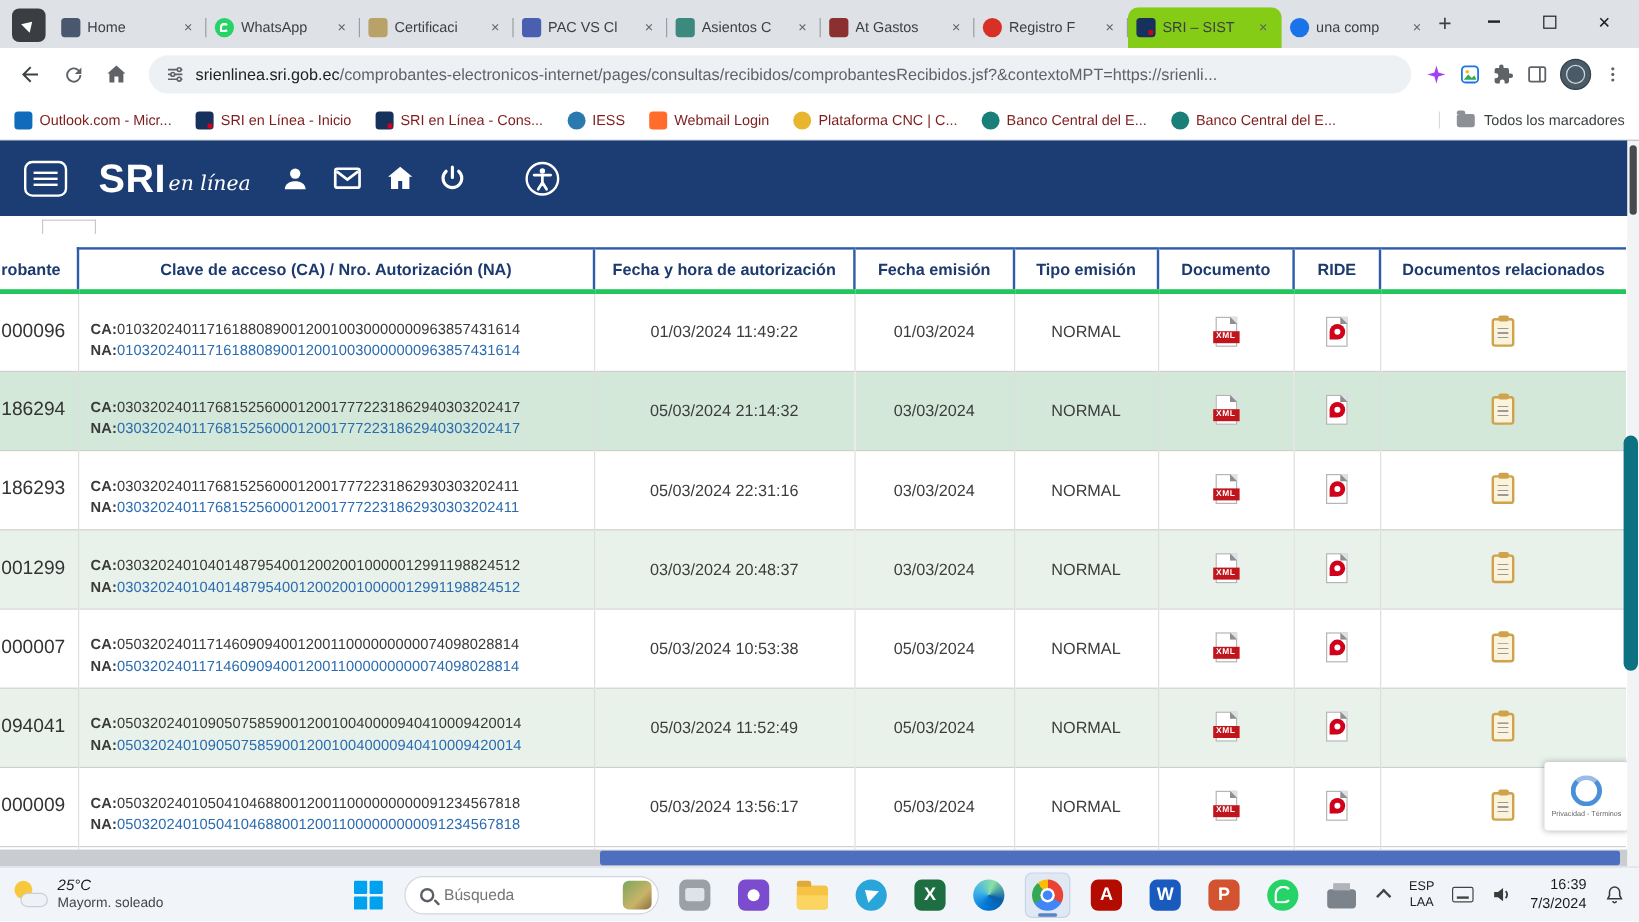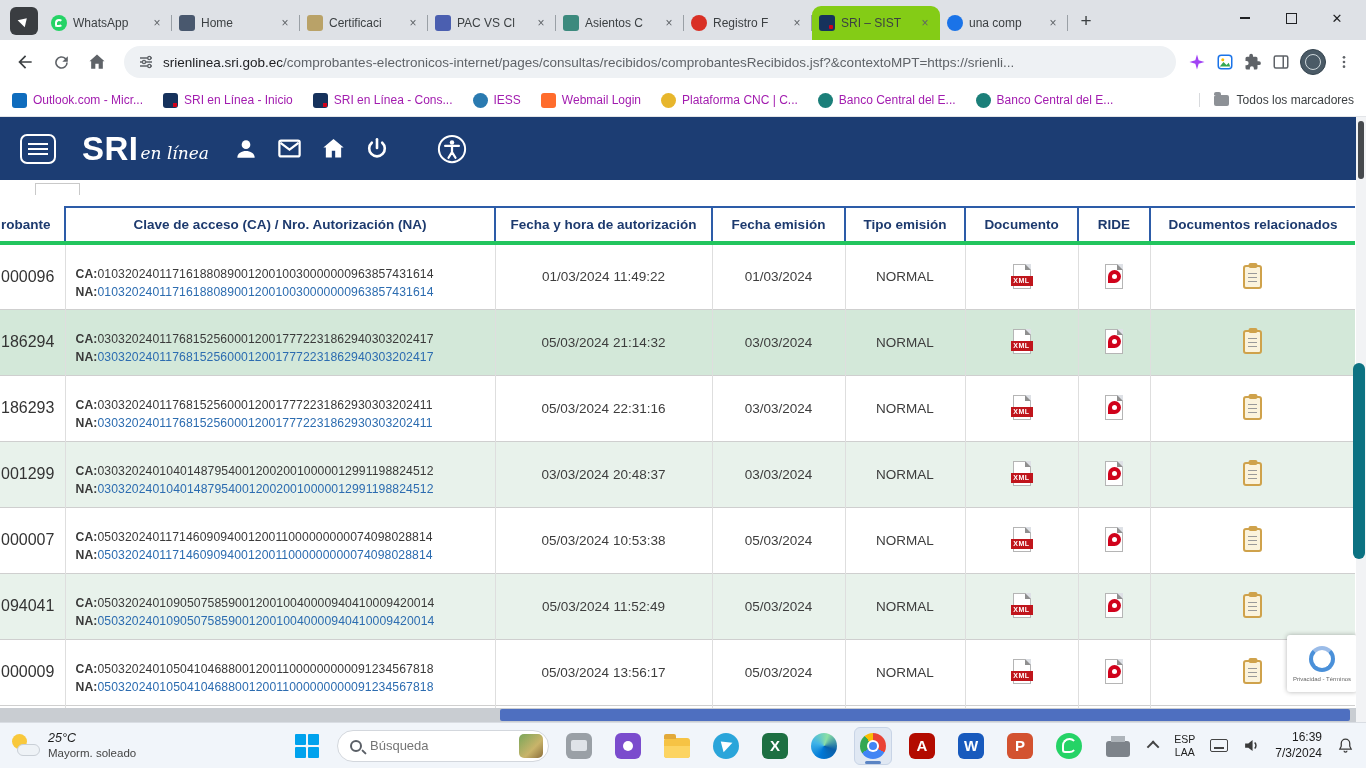--- a/index.html
+++ b/index.html
@@ -45,21 +45,21 @@
   .omnibox { flex:1; height:32px; background:#eef1f4; border-radius:16px; display:flex; align-items:center; gap:9px; padding:0 14px; margin:0 6px; overflow:hidden; }
   .url { font-size:13.5px; white-space:nowrap; overflow:hidden; }
   .url .host { color:#202124; }
   .url .path { color:#5f6368; }
   .tool-icons { display:flex; align-items:center; gap:10px; padding-right:4px; }
   .avatar-circle { width:26px; height:26px; border-radius:50%; background:#4a5a66; border:1px solid #33424d; position:relative; }
   .avatar-circle::before { content:""; position:absolute; inset:4px; border:1.5px solid #cfd8dc; border-radius:50%; }
 
   
   .bookmarks { height:33px; background:#fff; border-bottom:1px solid #e3e5e8; display:flex; align-items:center; padding:0 12px; gap:20px; }
-  .bm { display:flex; align-items:center; gap:6px; font-size:12px; color:#a21caf; white-space:nowrap; }
+  .bm { display:flex; align-items:center; gap:6px; font-size:12px; color:#7f1d1d; white-space:nowrap; }
   .bfav { width:15px; height:15px; border-radius:3px; flex-shrink:0; display:flex; align-items:center; justify-content:center; color:#fff; font-size:8px; font-weight:bold; }
   .bf-outlook { background:#0f6cbd; }
   .bf-sri { background:#16325c; position:relative; }
   .bf-sri::after { content:""; position:absolute; right:1px; bottom:1px; width:4px; height:4px; background:#d0021b; }
   .bf-iess { background:#2a7ab0; border-radius:50%; }
   .bf-cp { background:#ff6c2c; }
   .bf-cnc { background:#e7b62c; border-radius:50%; }
   .bf-bce { background:#1b7f79; border-radius:50%; }
   .bm-right { margin-left:auto; display:flex; align-items:center; gap:8px; font-size:12px; color:#3c4043; border-left:1px solid #d8dadd; padding-left:14px; }
   .folder-ic { width:15px; height:11px; background:#8d9196; border-radius:2px; position:relative; }
@@ -176,42 +176,47 @@
 </style>
 </head>
 <body>
 
 <div class="screen">
 
   <div class="tabstrip">
     <div class="pinned-tab"></div>
     <div class="tabs">
       <div class="tab">
+        <span class="fav fav-home"></span>
+        <span class="tab-label">Home</span>
+        <span class="tab-close"></span>
+      </div>
+      <div class="tab">
         <span class="fav fav-whatsapp"></span>
         <span class="tab-label">WhatsApp</span>
         <span class="tab-close"></span>
       </div>
       <div class="tab">
-        <span class="fav fav-home"></span>
-        <span class="tab-label">Home</span>
-        <span class="tab-close"></span>
-      </div>
-      <div class="tab">
         <span class="fav fav-cert"></span>
         <span class="tab-label">Certificaci</span>
         <span class="tab-close"></span>
       </div>
       <div class="tab">
         <span class="fav fav-pac"></span>
         <span class="tab-label">PAC VS Cl</span>
         <span class="tab-close"></span>
       </div>
       <div class="tab">
         <span class="fav fav-asientos"></span>
         <span class="tab-label">Asientos C</span>
+        <span class="tab-close"></span>
+      </div>
+      <div class="tab">
+        <span class="fav fav-gastos"></span>
+        <span class="tab-label">At Gastos</span>
         <span class="tab-close"></span>
       </div>
       <div class="tab">
         <span class="fav fav-registro"></span>
         <span class="tab-label">Registro F</span>
         <span class="tab-close"></span>
       </div>
       <div class="tab active">
         <span class="fav fav-sri"></span>
         <span class="tab-label">SRI – SIST</span>

